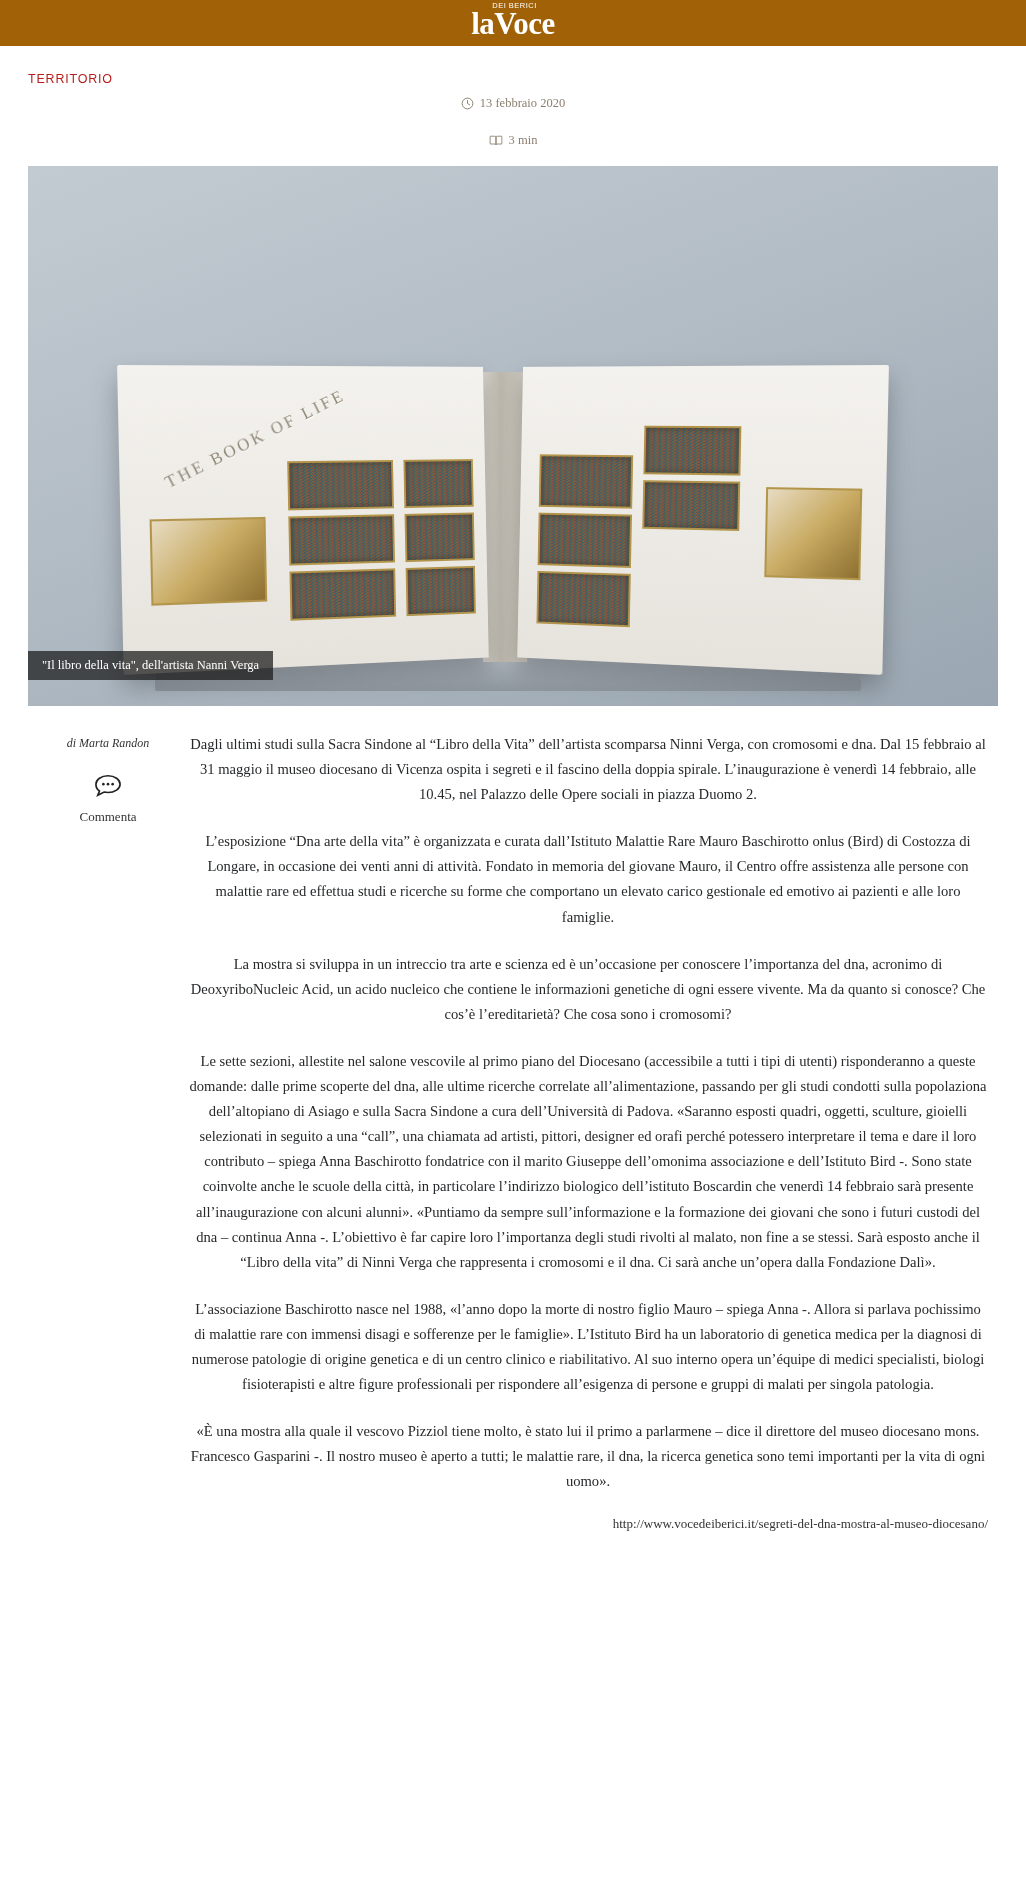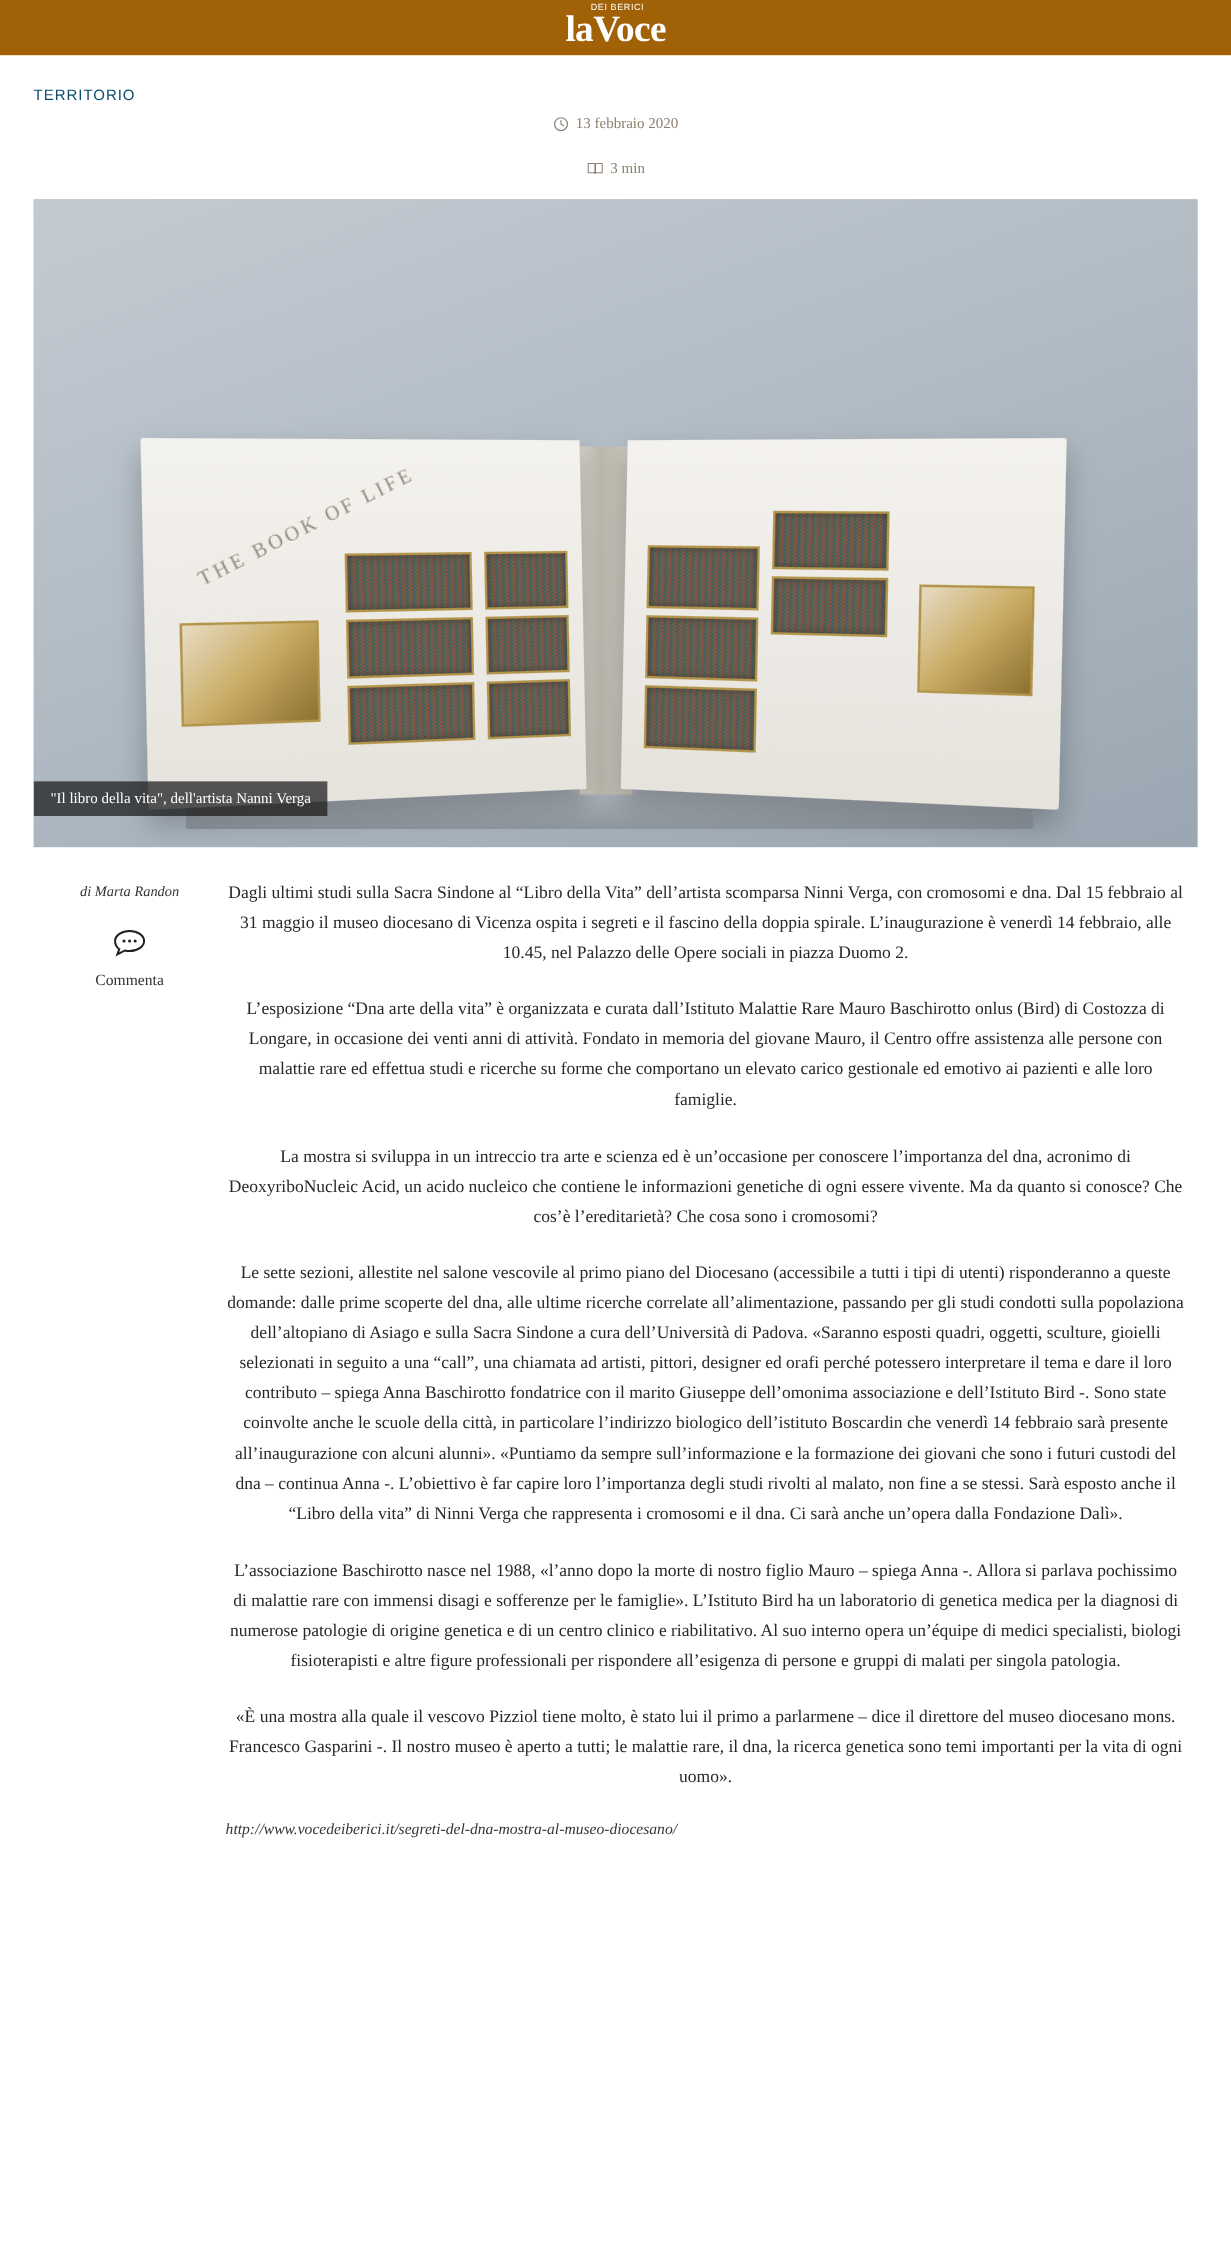--- a/index.html
+++ b/index.html
@@ -46,21 +46,21 @@
     letter-spacing: 0.5px;
     font-family: "Liberation Sans", sans-serif;
     text-align: right;
   }
   
   .article {
     padding: 0 28px;
     box-sizing: border-box;
   }
   .kicker {
-    color: #0c4a6e;
+    color: #b91c1c;
     font-family: "Liberation Sans", sans-serif;
     font-size: 12.5px;
     letter-spacing: 0.8px;
     margin-top: 26px;
     margin-bottom: 10px;
   }
   h1.headline {
     font-family: "Liberation Serif", serif;
     font-size: 31px;
     font-weight: bold;
@@ -233,24 +233,24 @@
   .content p {
     font-family: "Liberation Serif", serif;
     font-size: 14.6px;
     line-height: 1.72;
     color: #26282a;
     margin: 0 0 22px 0;
     text-align: center;
   }
   .source {
     font-family: "Liberation Serif", serif;
-    font-style: italic;
     font-size: 13px;
     color: #333;
     margin-top: 8px;
+    text-align: right;
   }
 </style>
 </head>
 <body>
 
 <div class="page">
 
   <div class="masthead">
     <div class="logo">
       <span class="la">la</span><span class="voce">Voce</span>

